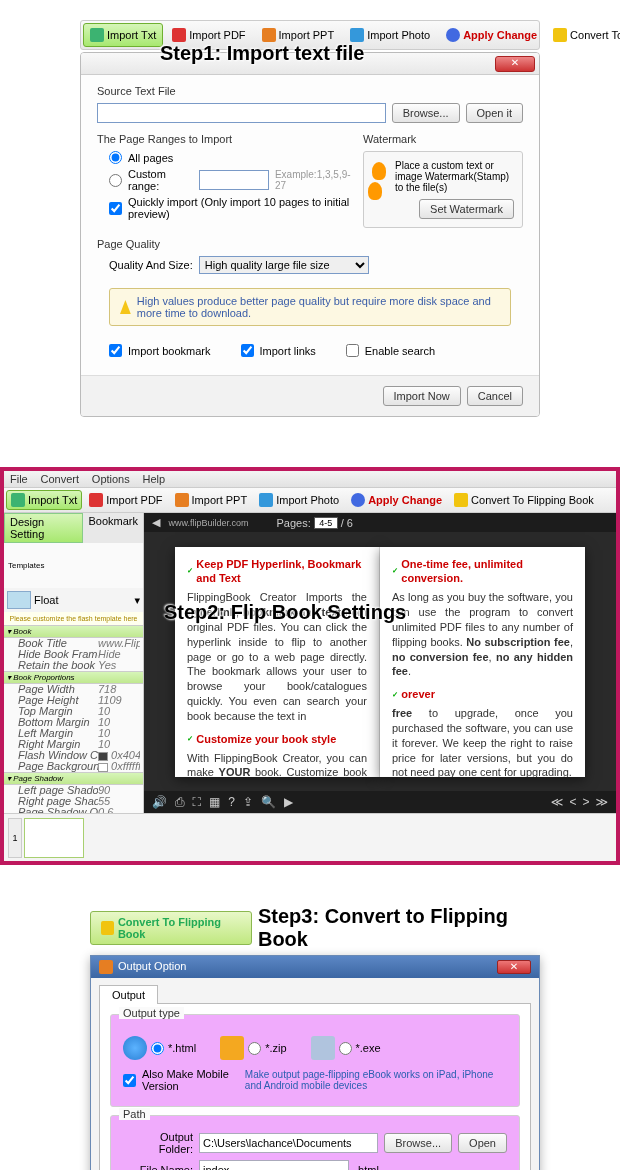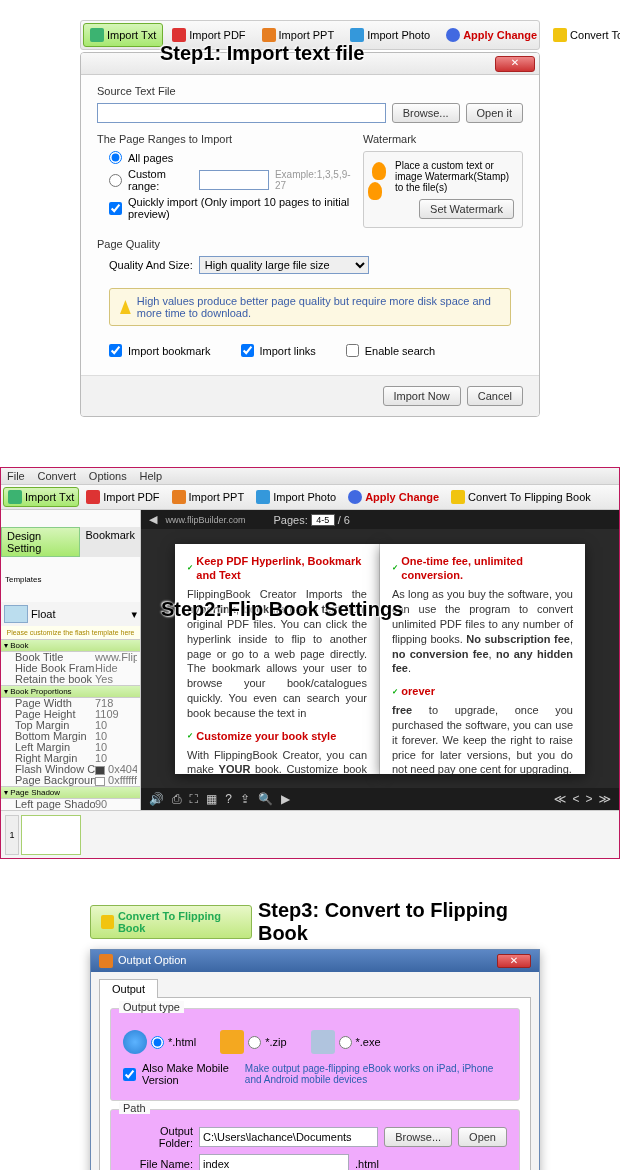--- a/index.html
+++ b/index.html
@@ -35,34 +35,34 @@
   .col { flex:1; }
   .watermark-box { border:1px solid #ccc; background:#f8f8f8; border-radius:3px; padding:8px; }
   .wm-icon { width:30px; height:30px; display:inline-block; vertical-align:middle; margin-right:5px; }
   .wm-foot { border-radius:50% 50% 40% 40%; background:#f90; width:14px; height:18px; display:inline-block; }
   select.combo { border:1px solid #7a9ac7; padding:1px; font-size:11px; }
   .warn-box { border:1px solid #d4c37a; background:#fdf8e2; padding:6px 10px; border-radius:3px; font-size:10px; color:#3a5da8; display:flex; align-items:center; gap:6px; }
   .warn-ico { width:14px; height:14px; background:#f5c518; clip-path:polygon(50% 0,100% 100%,0 100%); display:inline-block; }
   .dlg-footer { display:flex; justify-content:flex-end; gap:6px; padding:10px 16px; border-top:1px solid #ddd; background:#f2f2f2; }
   
   
-  .section2 { position: relative; margin-top:30px; border:1px solid #be185d; background:#5eead4; }
+  .section2 { position: relative; margin-top:30px; border:4px solid #be185d; background:#5eead4; }
   .s2-menu { background:linear-gradient(#f4f4f4,#e2e2e2); padding:2px 6px; font-size:10px; color:#333; border-bottom:1px solid #ccc; }
   .s2-menu span { margin-right:10px; }
   .s2-toolbar { display:flex; gap:2px; background:linear-gradient(#fafafa,#e8e8e8); padding:2px; border-bottom:1px solid #ccc; }
   .s2-toolbar .tbtn { font-size:9px; padding:2px 4px; }
   .s2-main { display:flex; height:300px; }
   .s2-side { width:140px; overflow:hidden; font-size:8px; background:#fafafa; border-right:1px solid #ccc; }
-  .s2-tabs { display:flex; background:#e8e8e8; font-size:8px;margin-top:17px; }
+  .s2-tabs { display:flex; background:#e8e8e8; font-size:8px; }
   .s2-tabs .tab { padding:2px 5px; background:linear-gradient(#d6f5b8,#a8e870); border:1px solid #8c8; }
   .s2-tabs .tab2 { padding:2px 5px; }
   .tmpl-row { display:flex; align-items:center; gap:3px; padding:3px; background:#f4f4f4; }
   .tmpl-thumb { width:24px; height:18px; background:#bde; border:1px solid #8ac; }
   .tmpl-hint { font-size:7px; color:#a80; text-align:center; padding:3px; background:#ffe; }
-  .prop-tree { font-size:8px; }
+  .prop-tree { font-size:8px;font-style:italic; }
   .prop-section { background:linear-gradient(#d6f5b8,#c0e890); padding:1px 3px; border-top:1px solid #ccc; border-bottom:1px solid #ccc; font-size:8px; }
   .prop-row { display:flex; justify-content:space-between; padding:0 3px 0 14px; font-size:8px; line-height:11px; }
   .prop-row .lt { color:#555; flex:1; white-space:nowrap; overflow:hidden; }
   .prop-row .rt { color:#777; width:42px; text-align:left; white-space:nowrap; overflow:hidden; }
   .color-swatch { width:10px; height:9px; display:inline-block; border:1px solid #999; vertical-align:middle; }
   
   .s2-preview { flex:1; background:#2a2a2a; display:flex; flex-direction:column; }
   .s2-top { background:#1c1c1c; padding:3px 8px; display:flex; align-items:center; gap:8px; }
   .url-bar { color:#aaa; font-size:9px; }
   .page-ind { color:#ccc; font-size:9px; display:flex; align-items:center; gap:3px; }

